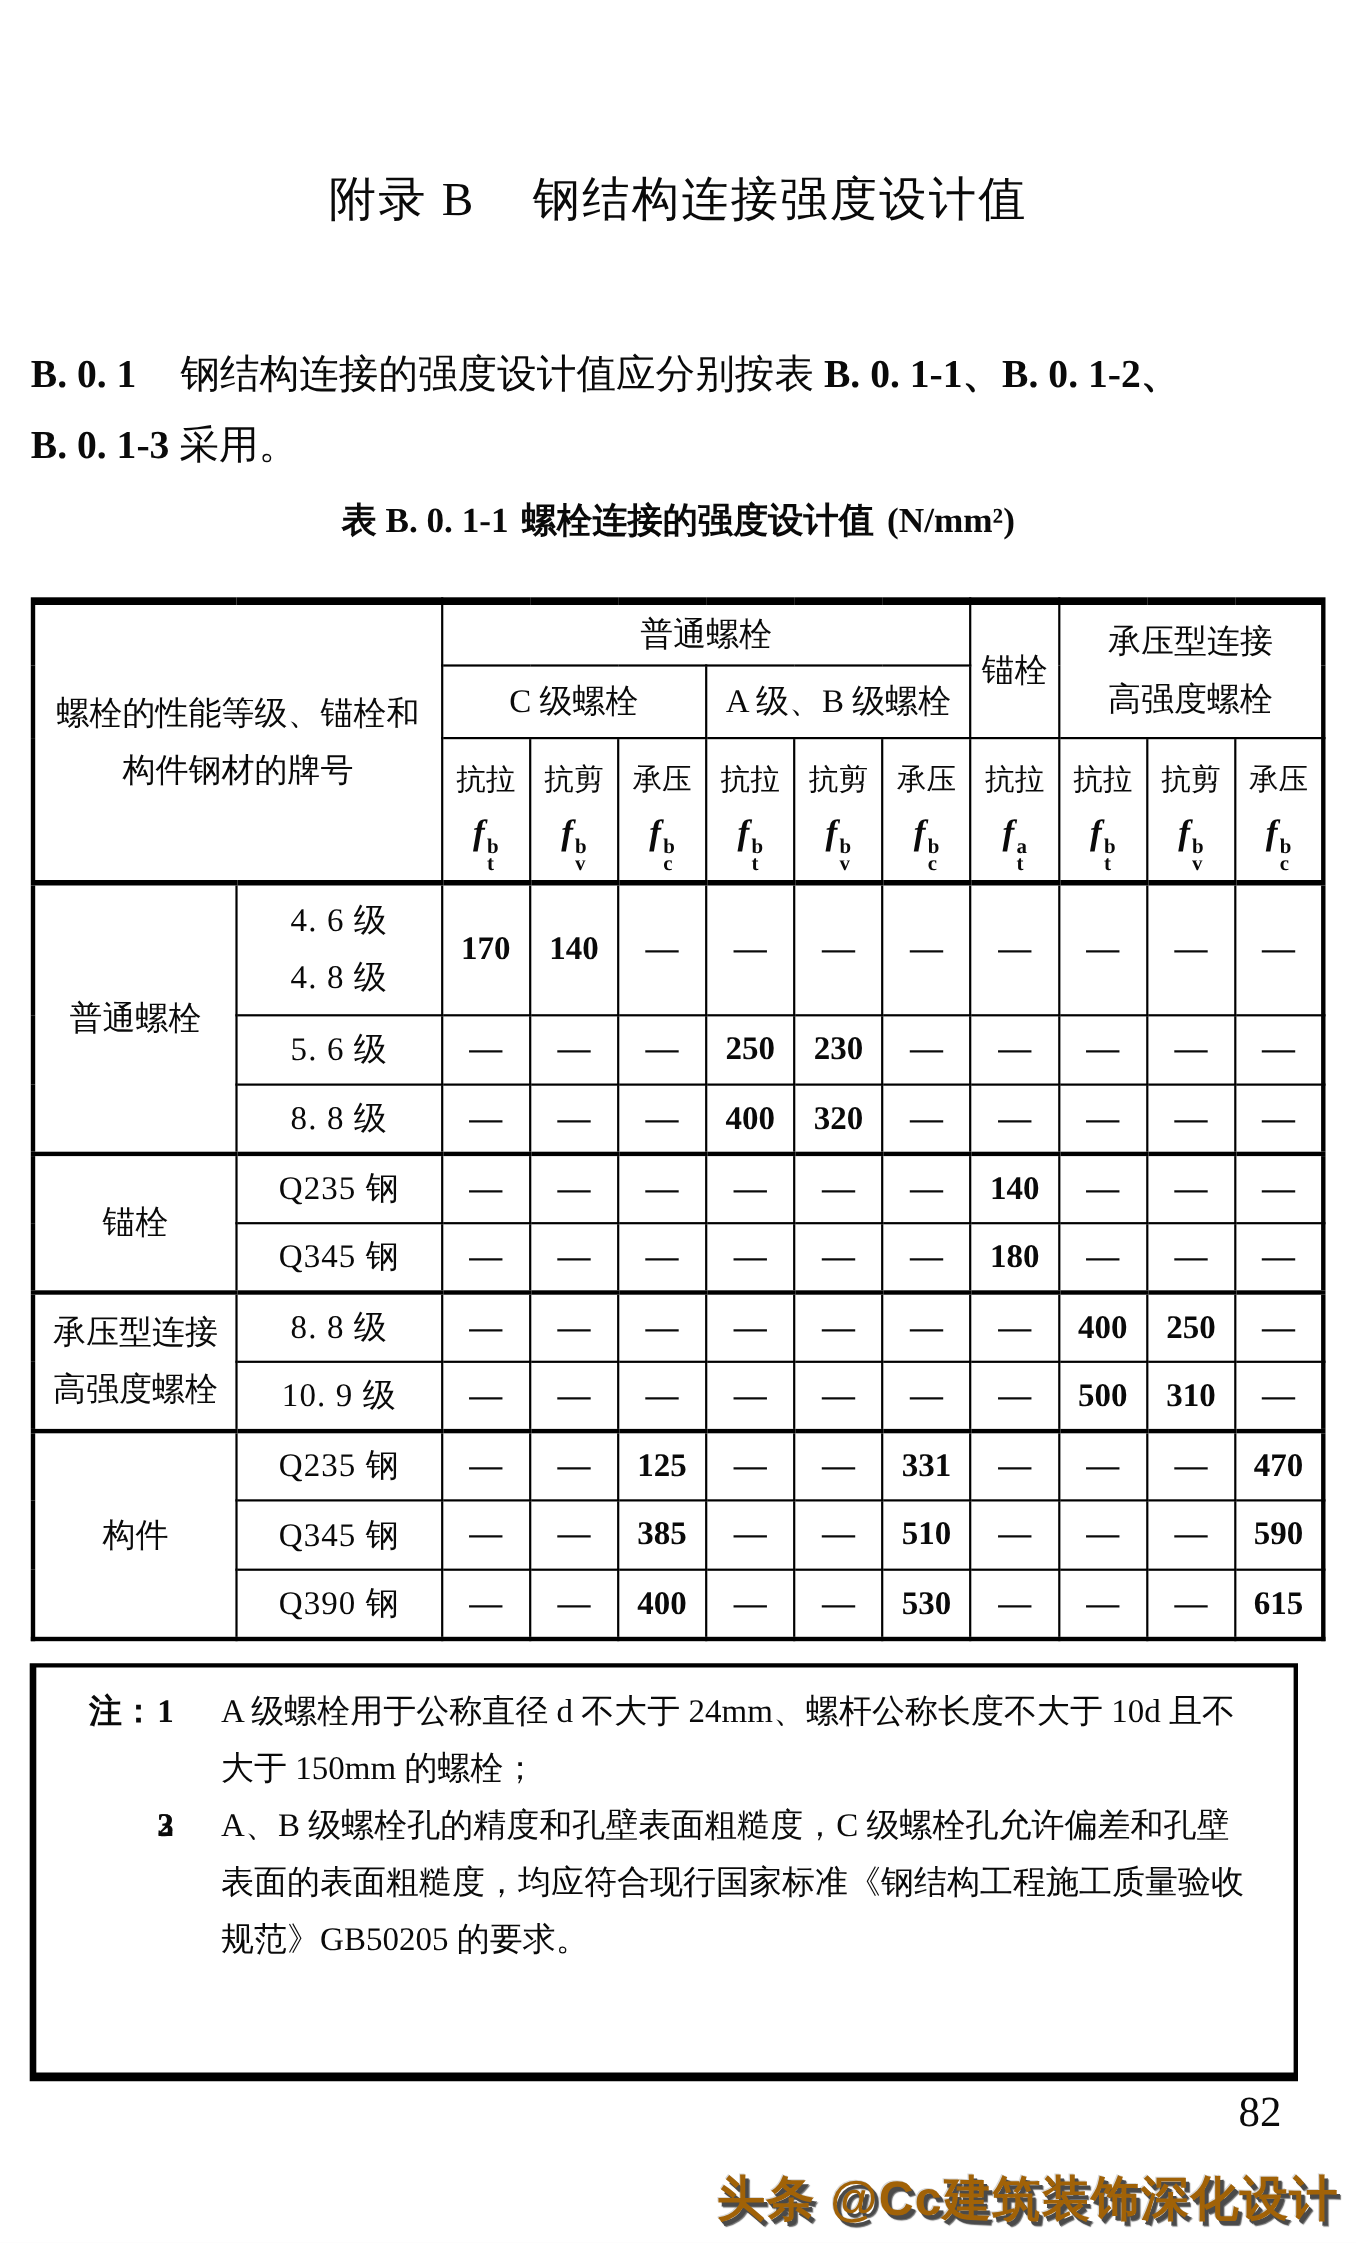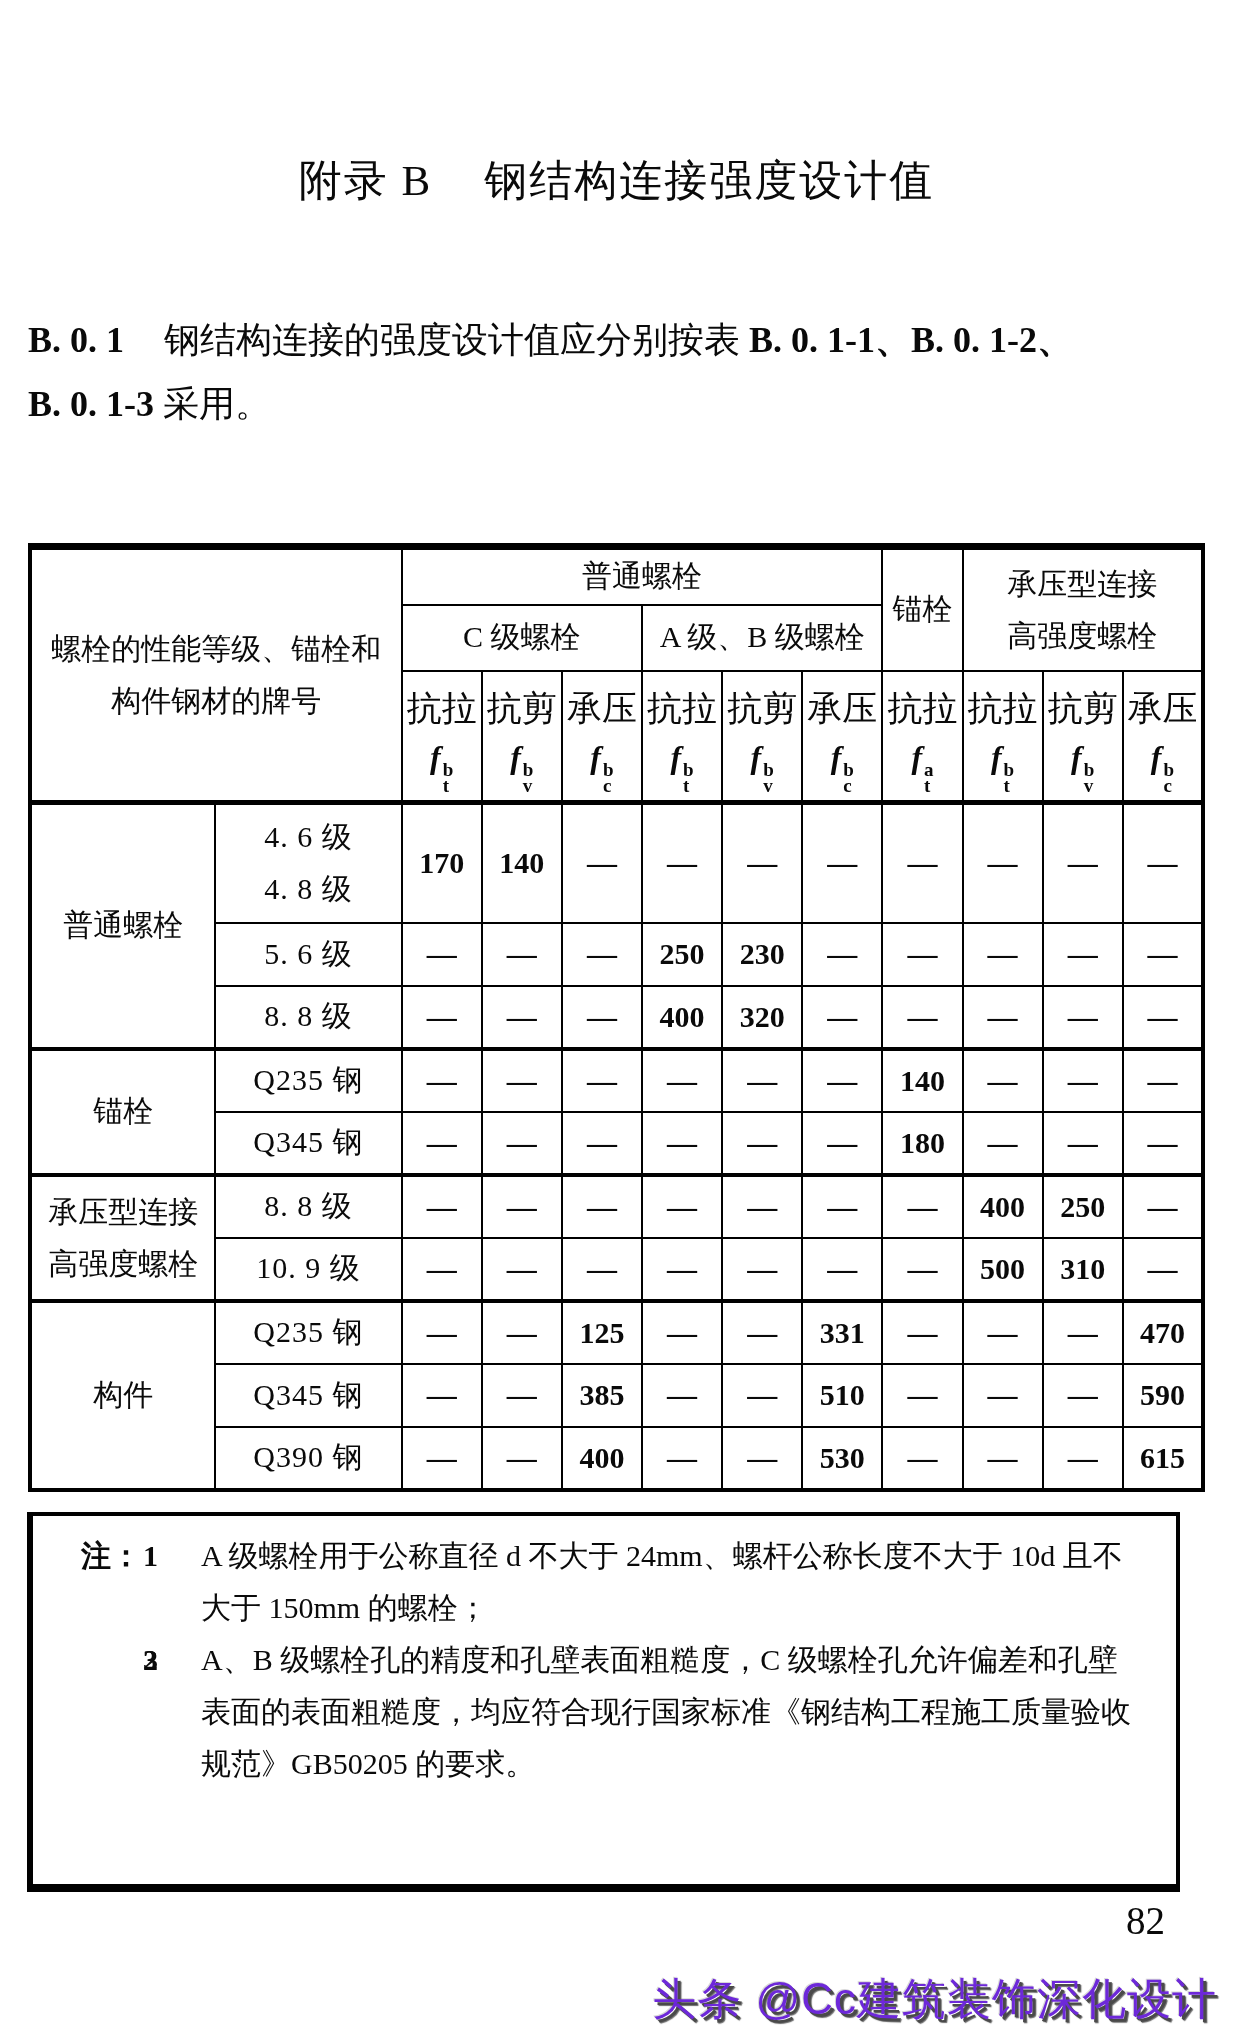--- a/index.html
+++ b/index.html
@@ -40,21 +40,21 @@
   tr.hdr2 { height:66px; }
   tr.hdr3 { height:132px; }
   tr.r-tall { height:120px; }
   tr.r-std  { height:63px; }
   tr.sep td { border-top-width:4px; }
   tr.body-start td { border-top-width:5px; }
   td.stub { font-size:30px; }
   td.v { font-weight:bold; font-size:30px; font-family:"Liberation Serif","DejaVu Serif",serif; }
   td.grade { font-size:30px; letter-spacing:1px; }
   td.grp { font-size:30px; }
-  .q-label { font-size:35px; line-height:30px; margin:16px 0 18px 0; }
+  .q-label { font-size:27px; line-height:30px; margin:16px 0 18px 0; }
   .q-sym { line-height:30px; }
   .fsym { font-style:italic; font-weight:bold; font-size:32px; }
   .stack {
     display:inline-flex; flex-direction:column; align-items:flex-start;
     font-size:19px; line-height:16px; font-style:normal; font-weight:bold;
     vertical-align:-8px; margin-left:2px;
   }
   
   .notes {
     position:absolute; top:1512px; left:27px; width:1153px; height:380px;
@@ -63,39 +63,42 @@
     padding:14px 40px 0 0;
   }
   .note-item { position:relative; padding-left:168px; font-size:30px; line-height:52px; }
   .note-prefix { position:absolute; left:48px; top:0; font-weight:bold; }
   .note-num { position:absolute; left:110px; top:0; font-weight:bold; }
   
   .page-num { position:absolute; top:1898px; right:68px; font-size:39px; }
   .watermark {
     position:absolute; top:1970px; right:16px;
     font-family:"Liberation Sans","DejaVu Sans",sans-serif;
-    font-size:44px; font-weight:normal; color:#6d28d9;
+    font-size:44px; font-weight:bold; color:#a16207;
     text-shadow:3px 3px 0 #4a4a4a, 4px 4px 1px #6a6a6a, -1px -1px 0 #d8d8d8;
     letter-spacing:1px; white-space:nowrap;text-align:center;
   }
 </style>
 </head>
 <body>
 
 <div class="page">
 
   <div class="doc-title">
     <span>附录 B</span><span class="gap"></span><span>钢结构连接强度设计值</span>
   </div>
 
   <div class="clause">
     <div><b>B. 0. 1</b><span class="lead-gap"></span><span>钢结构连接的强度设计值应分别按表 </span><b>B. 0. 1-1、B. 0. 1-2、</b></div>
     <div><b>B. 0. 1-3</b><span> 采用。</span></div>
   </div>
 
+  <div class="table-caption">
+    <span>表 B. 0. 1-1</span><span>螺栓连接的强度设计值</span><span>(N/mm²)</span>
+  </div>
 
   <div class="tbl-wrap">
   <table class="strength">
     <colgroup>
       <col style="width:185px">
           <col style="width:186px">
       <col style="width:80px">
           <col style="width:80px">
           <col style="width:80px">
       <col style="width:80px">

